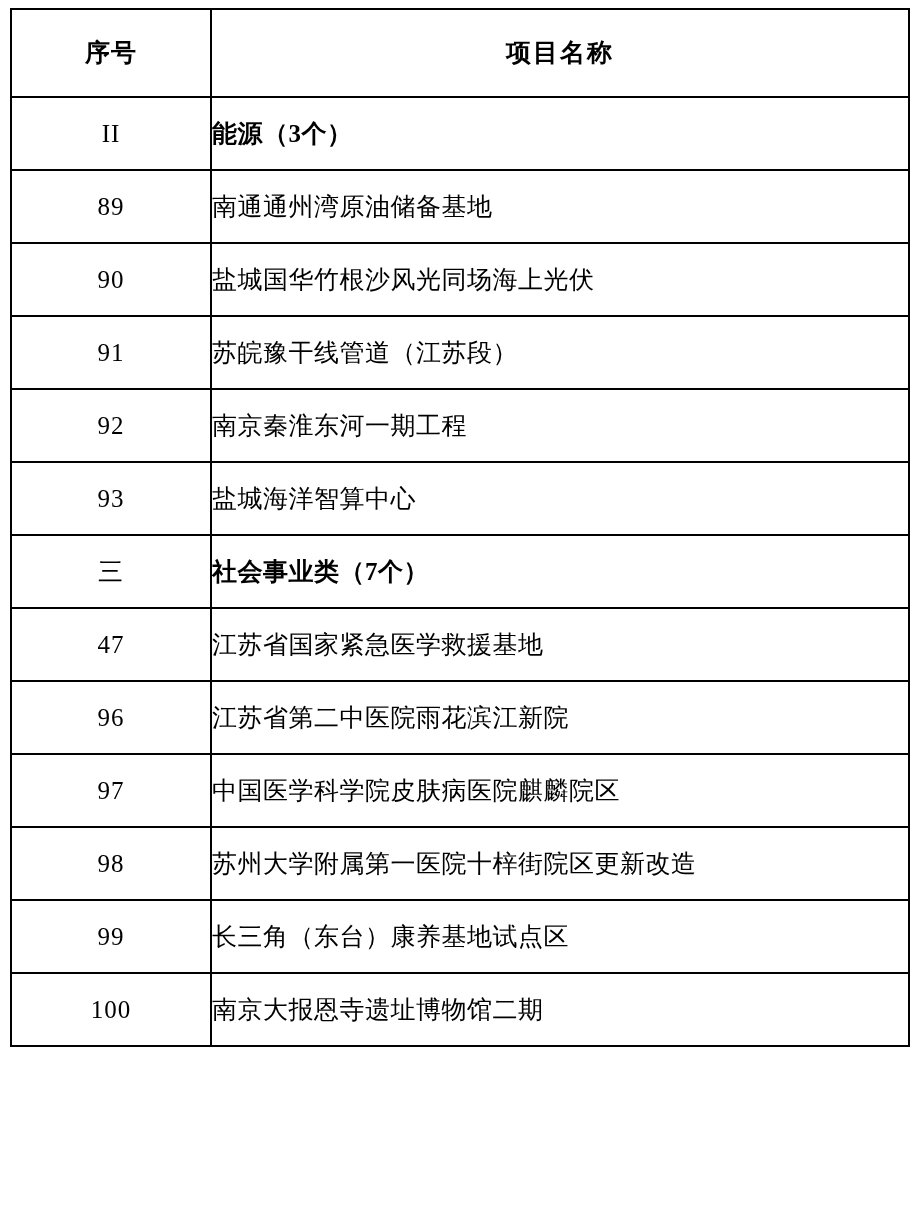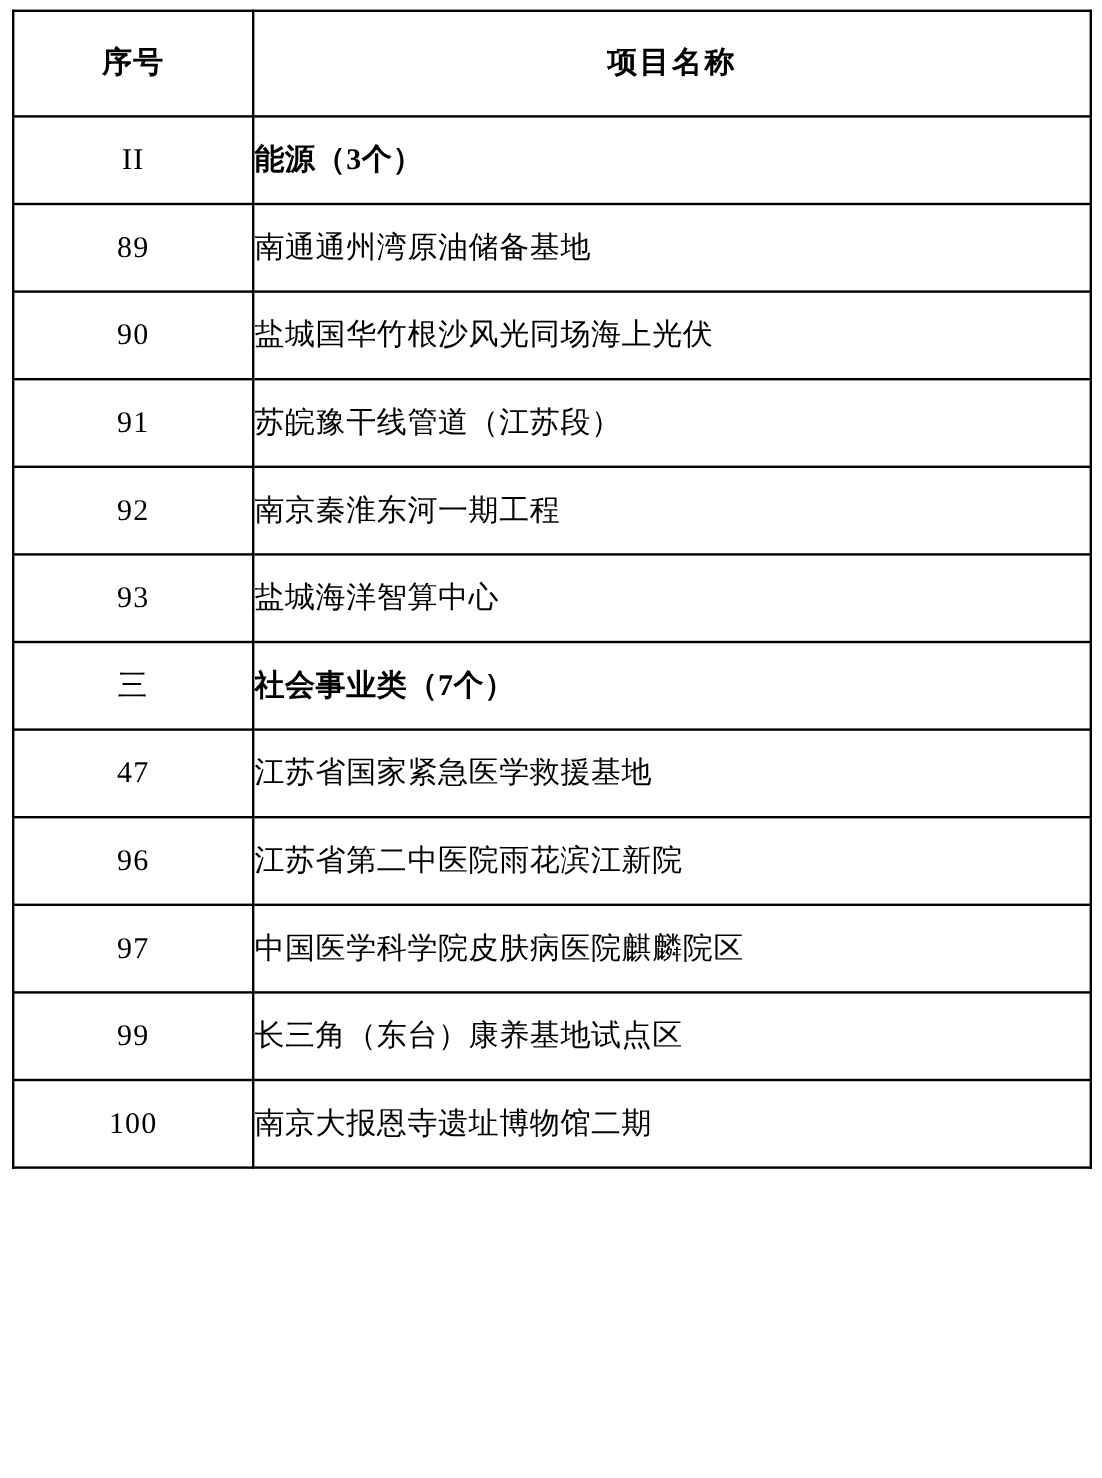--- a/index.html
+++ b/index.html
@@ -122,20 +122,24 @@
       </tr>
       <tr>
         <td class="cell-no">96</td>
         <td class="cell-name">江苏省第二中医院雨花滨江新院</td>
       </tr>
       <tr>
         <td class="cell-no">97</td>
         <td class="cell-name">中国医学科学院皮肤病医院麒麟院区</td>
       </tr>
       <tr>
+        <td class="cell-no">98</td>
+        <td class="cell-name">苏州大学附属第一医院十梓街院区更新改造</td>
+      </tr>
+      <tr>
         <td class="cell-no">99</td>
         <td class="cell-name">长三角（东台）康养基地试点区</td>
       </tr>
       <tr>
         <td class="cell-no">100</td>
         <td class="cell-name">南京大报恩寺遗址博物馆二期</td>
       </tr>
     </tbody>
   </table>
 </div>

